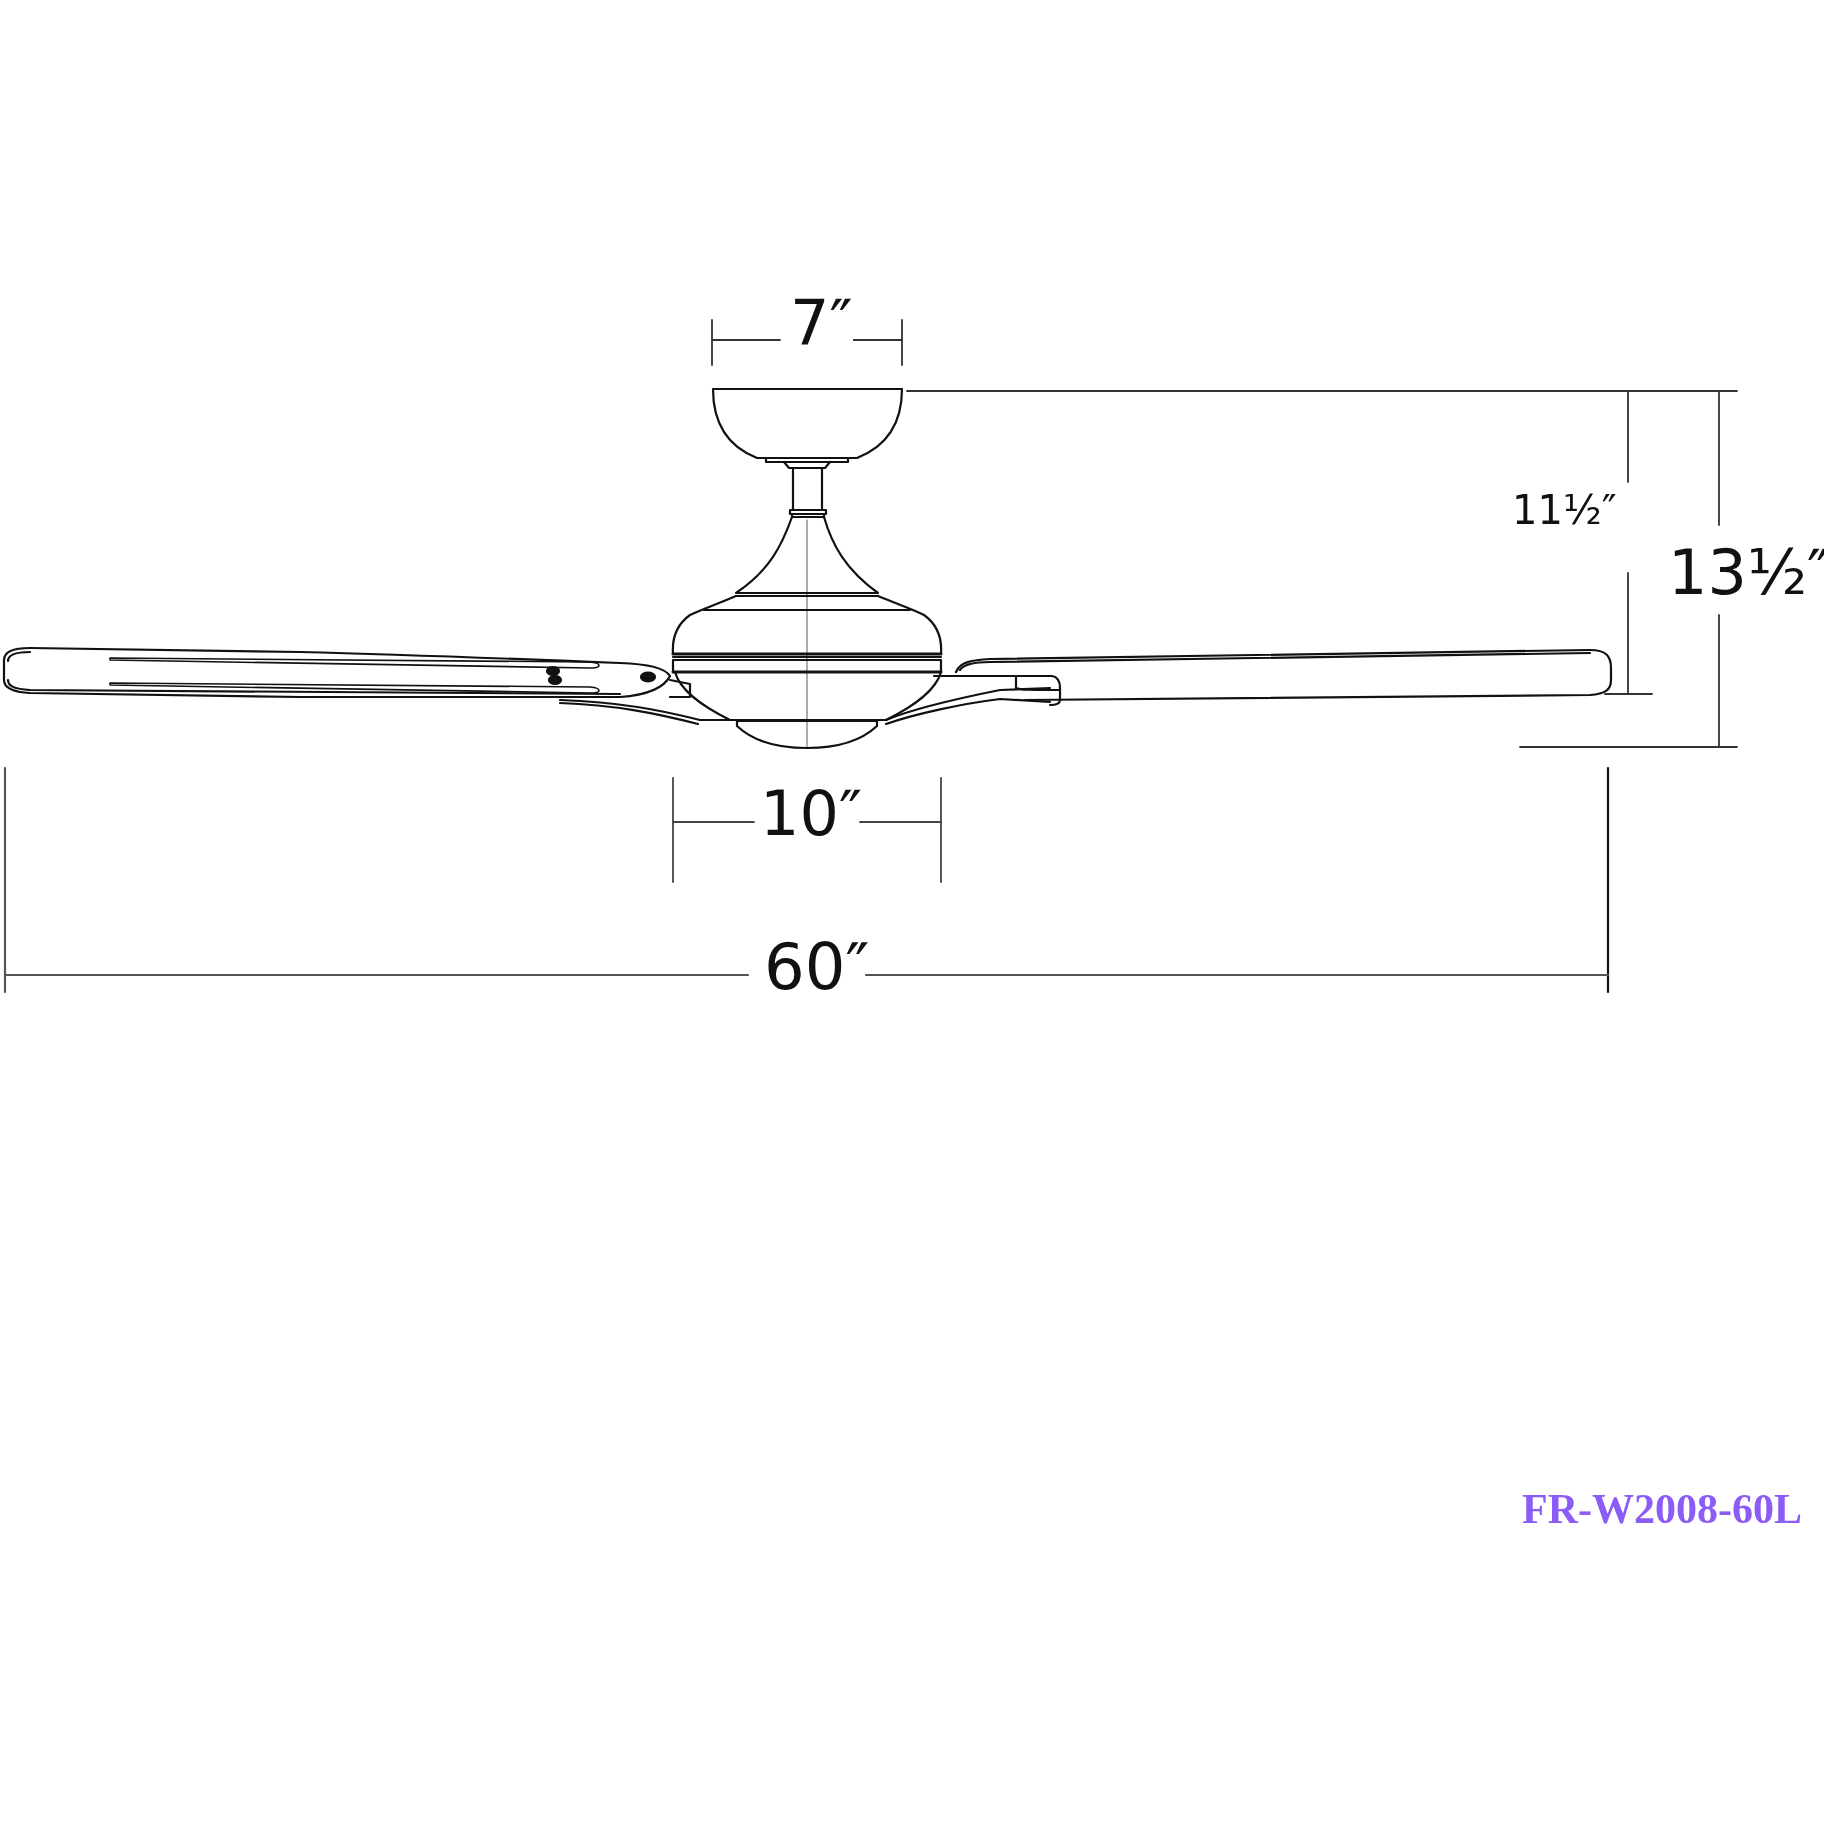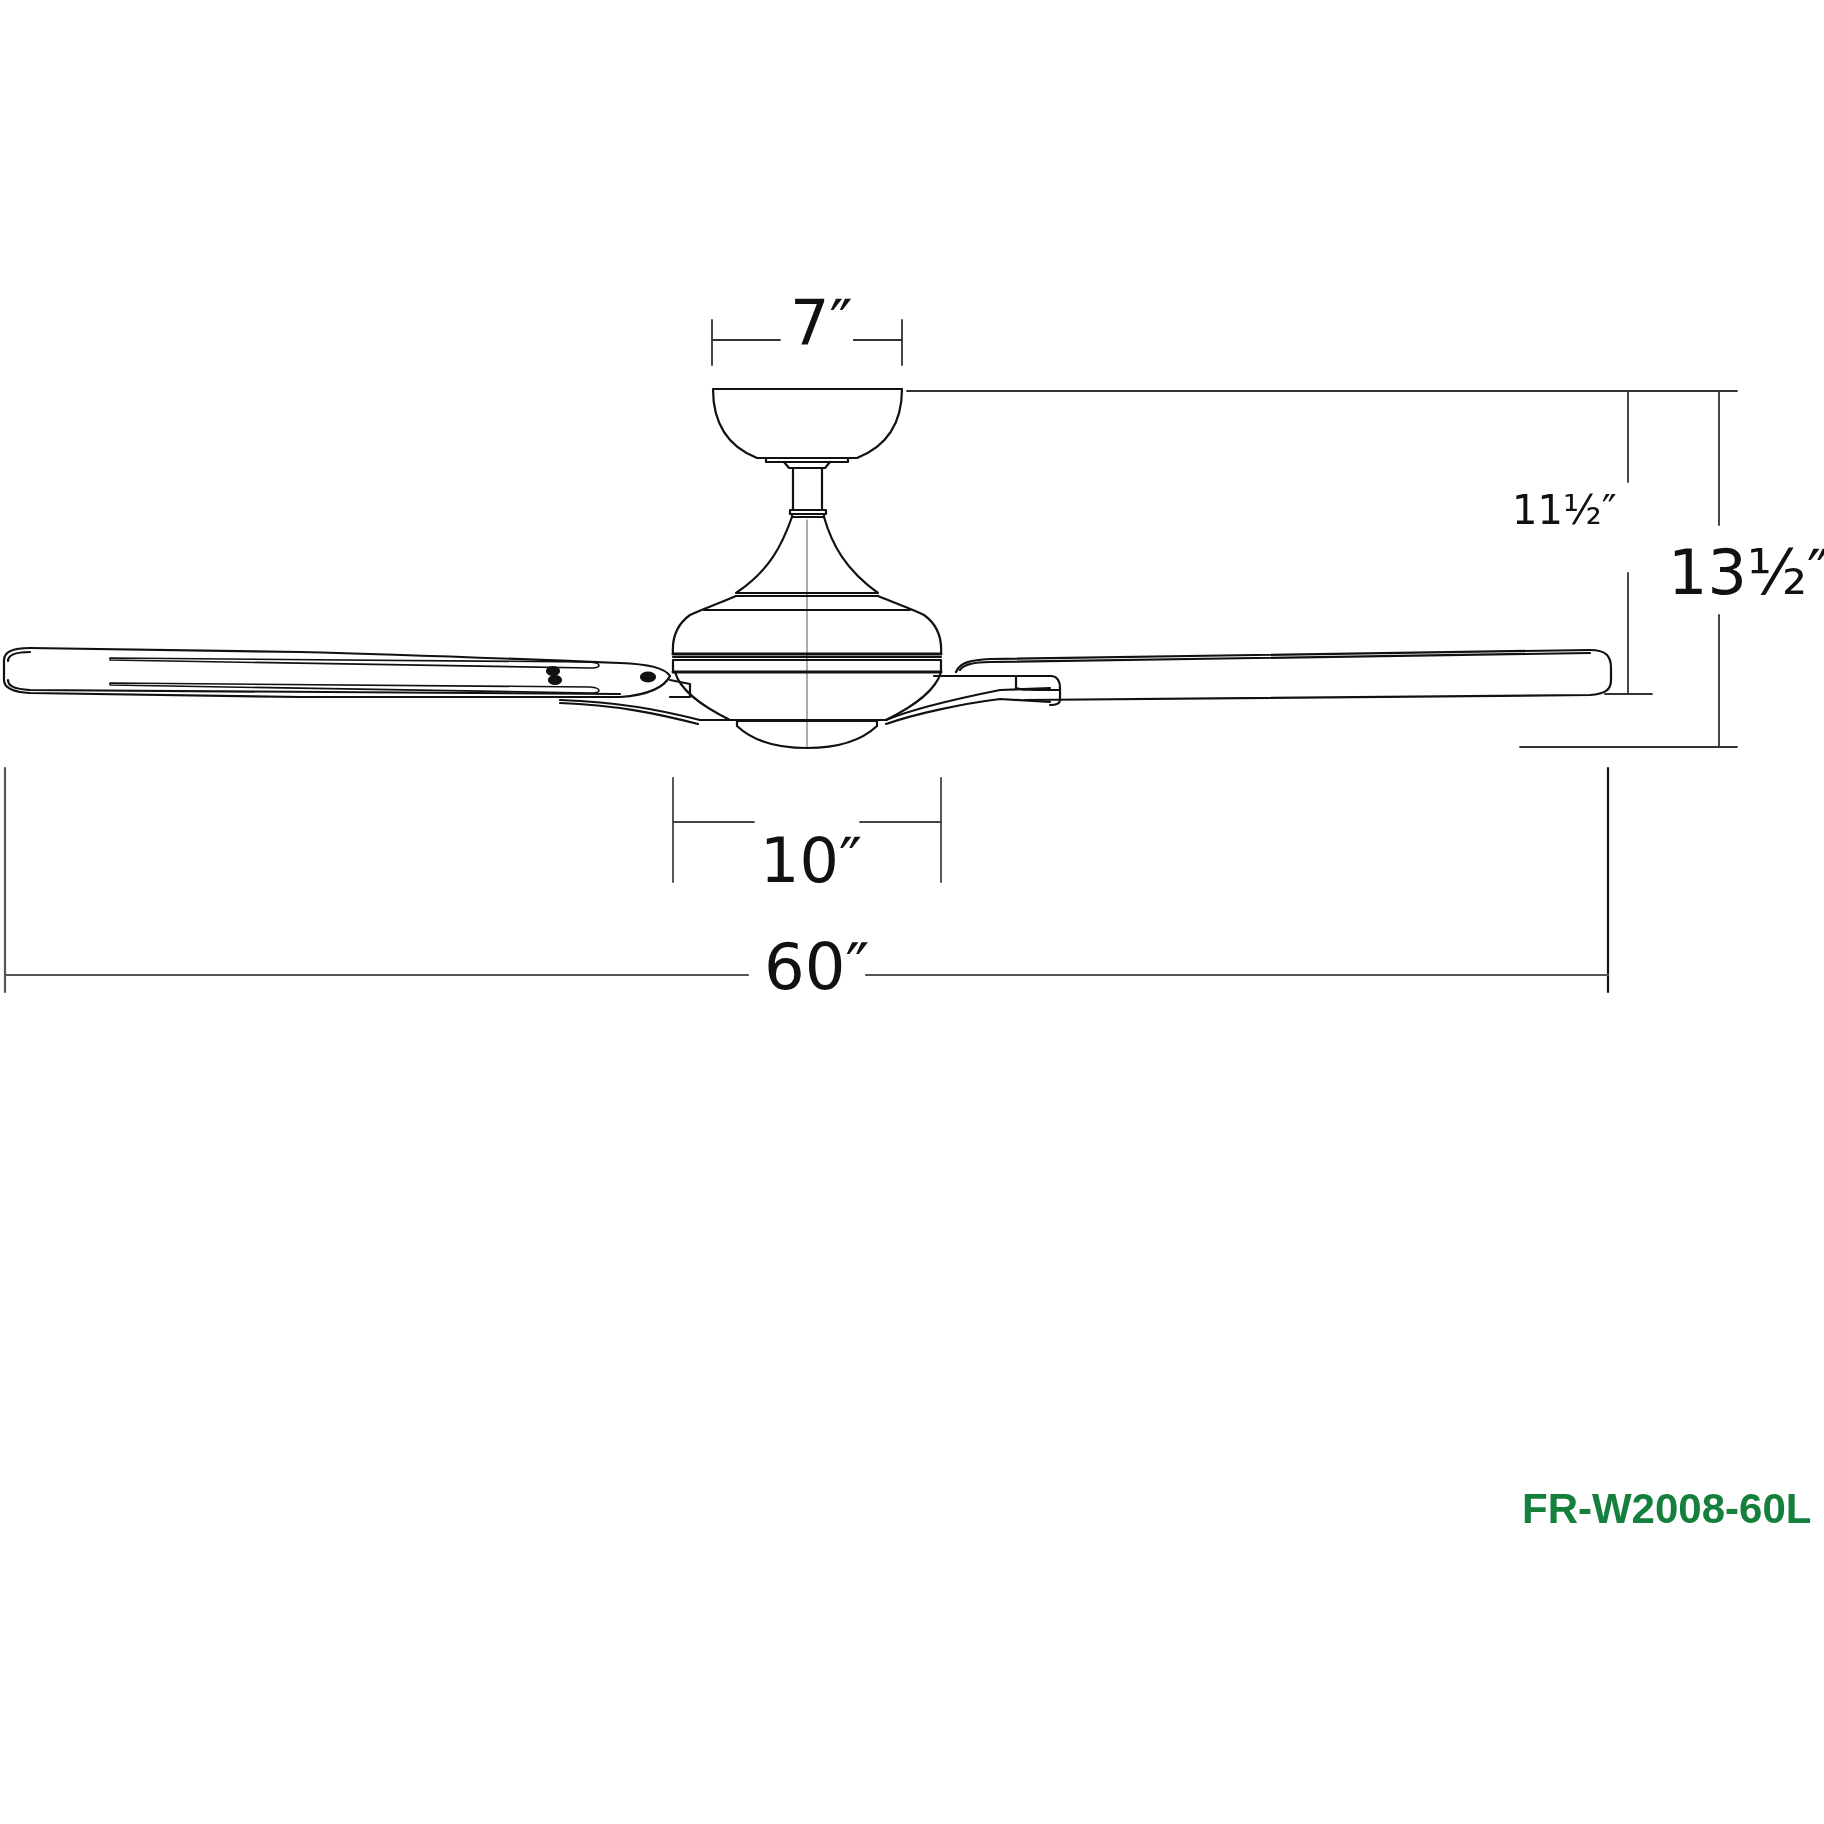--- a/index.html
+++ b/index.html
@@ -8,23 +8,23 @@
   .dim-label {
     position: absolute;
     font-family: "DejaVu Sans", sans-serif;
     color: #111111;
     line-height: 1;
     white-space: nowrap;
     background: #ffffff;
   }
   .model {
     position: absolute;
-    font-family: Liberation Sans, sans-serif;
+    font-family: Liberation Serif, serif;
     font-weight: bold;
-    color: #15803d;
+    color: #8b5cf6;
     white-space: nowrap;
     line-height: 1;
   }
 </style>
 </head>
 <body>
 
 <svg id="drawing" viewBox="0 0 1824 1824" xmlns="http://www.w3.org/2000/svg" fill="none" stroke="#111" stroke-width="2.2" stroke-linecap="round" stroke-linejoin="round">
 
   <g stroke="#333" stroke-width="1.8">
@@ -116,16 +116,16 @@
     <line x1="5" y1="768" x2="5" y2="992"></line>
     <line x1="1608" y1="768" x2="1608" y2="992" stroke="#111"></line>
     <line x1="5" y1="975" x2="748" y2="975"></line>
     <line x1="866" y1="975" x2="1608" y2="975"></line>
   </g>
 </svg>
 
 <div class="dim-label" style="left:790px; top:292px; font-size:62px;">7″</div>
 <div class="dim-label" style="left:1512px; top:490px; font-size:40px; background:transparent;">11½″</div>
 <div class="dim-label" style="left:1668px; top:542px; font-size:62px; background:transparent;">13½″</div>
-<div class="dim-label" style="left:760px; top:783px; font-size:62px; background:transparent;margin-top:47px;">10″</div>
+<div class="dim-label" style="left:760px; top:783px; font-size:62px; background:transparent;">10″</div>
 <div class="dim-label" style="left:764px; top:935px; font-size:64px; background:transparent;">60″</div>
 
 <div class="model" style="left:1522px; top:1488px; font-size:42px;">FR-W2008-60L</div>
 
 </body></html>

